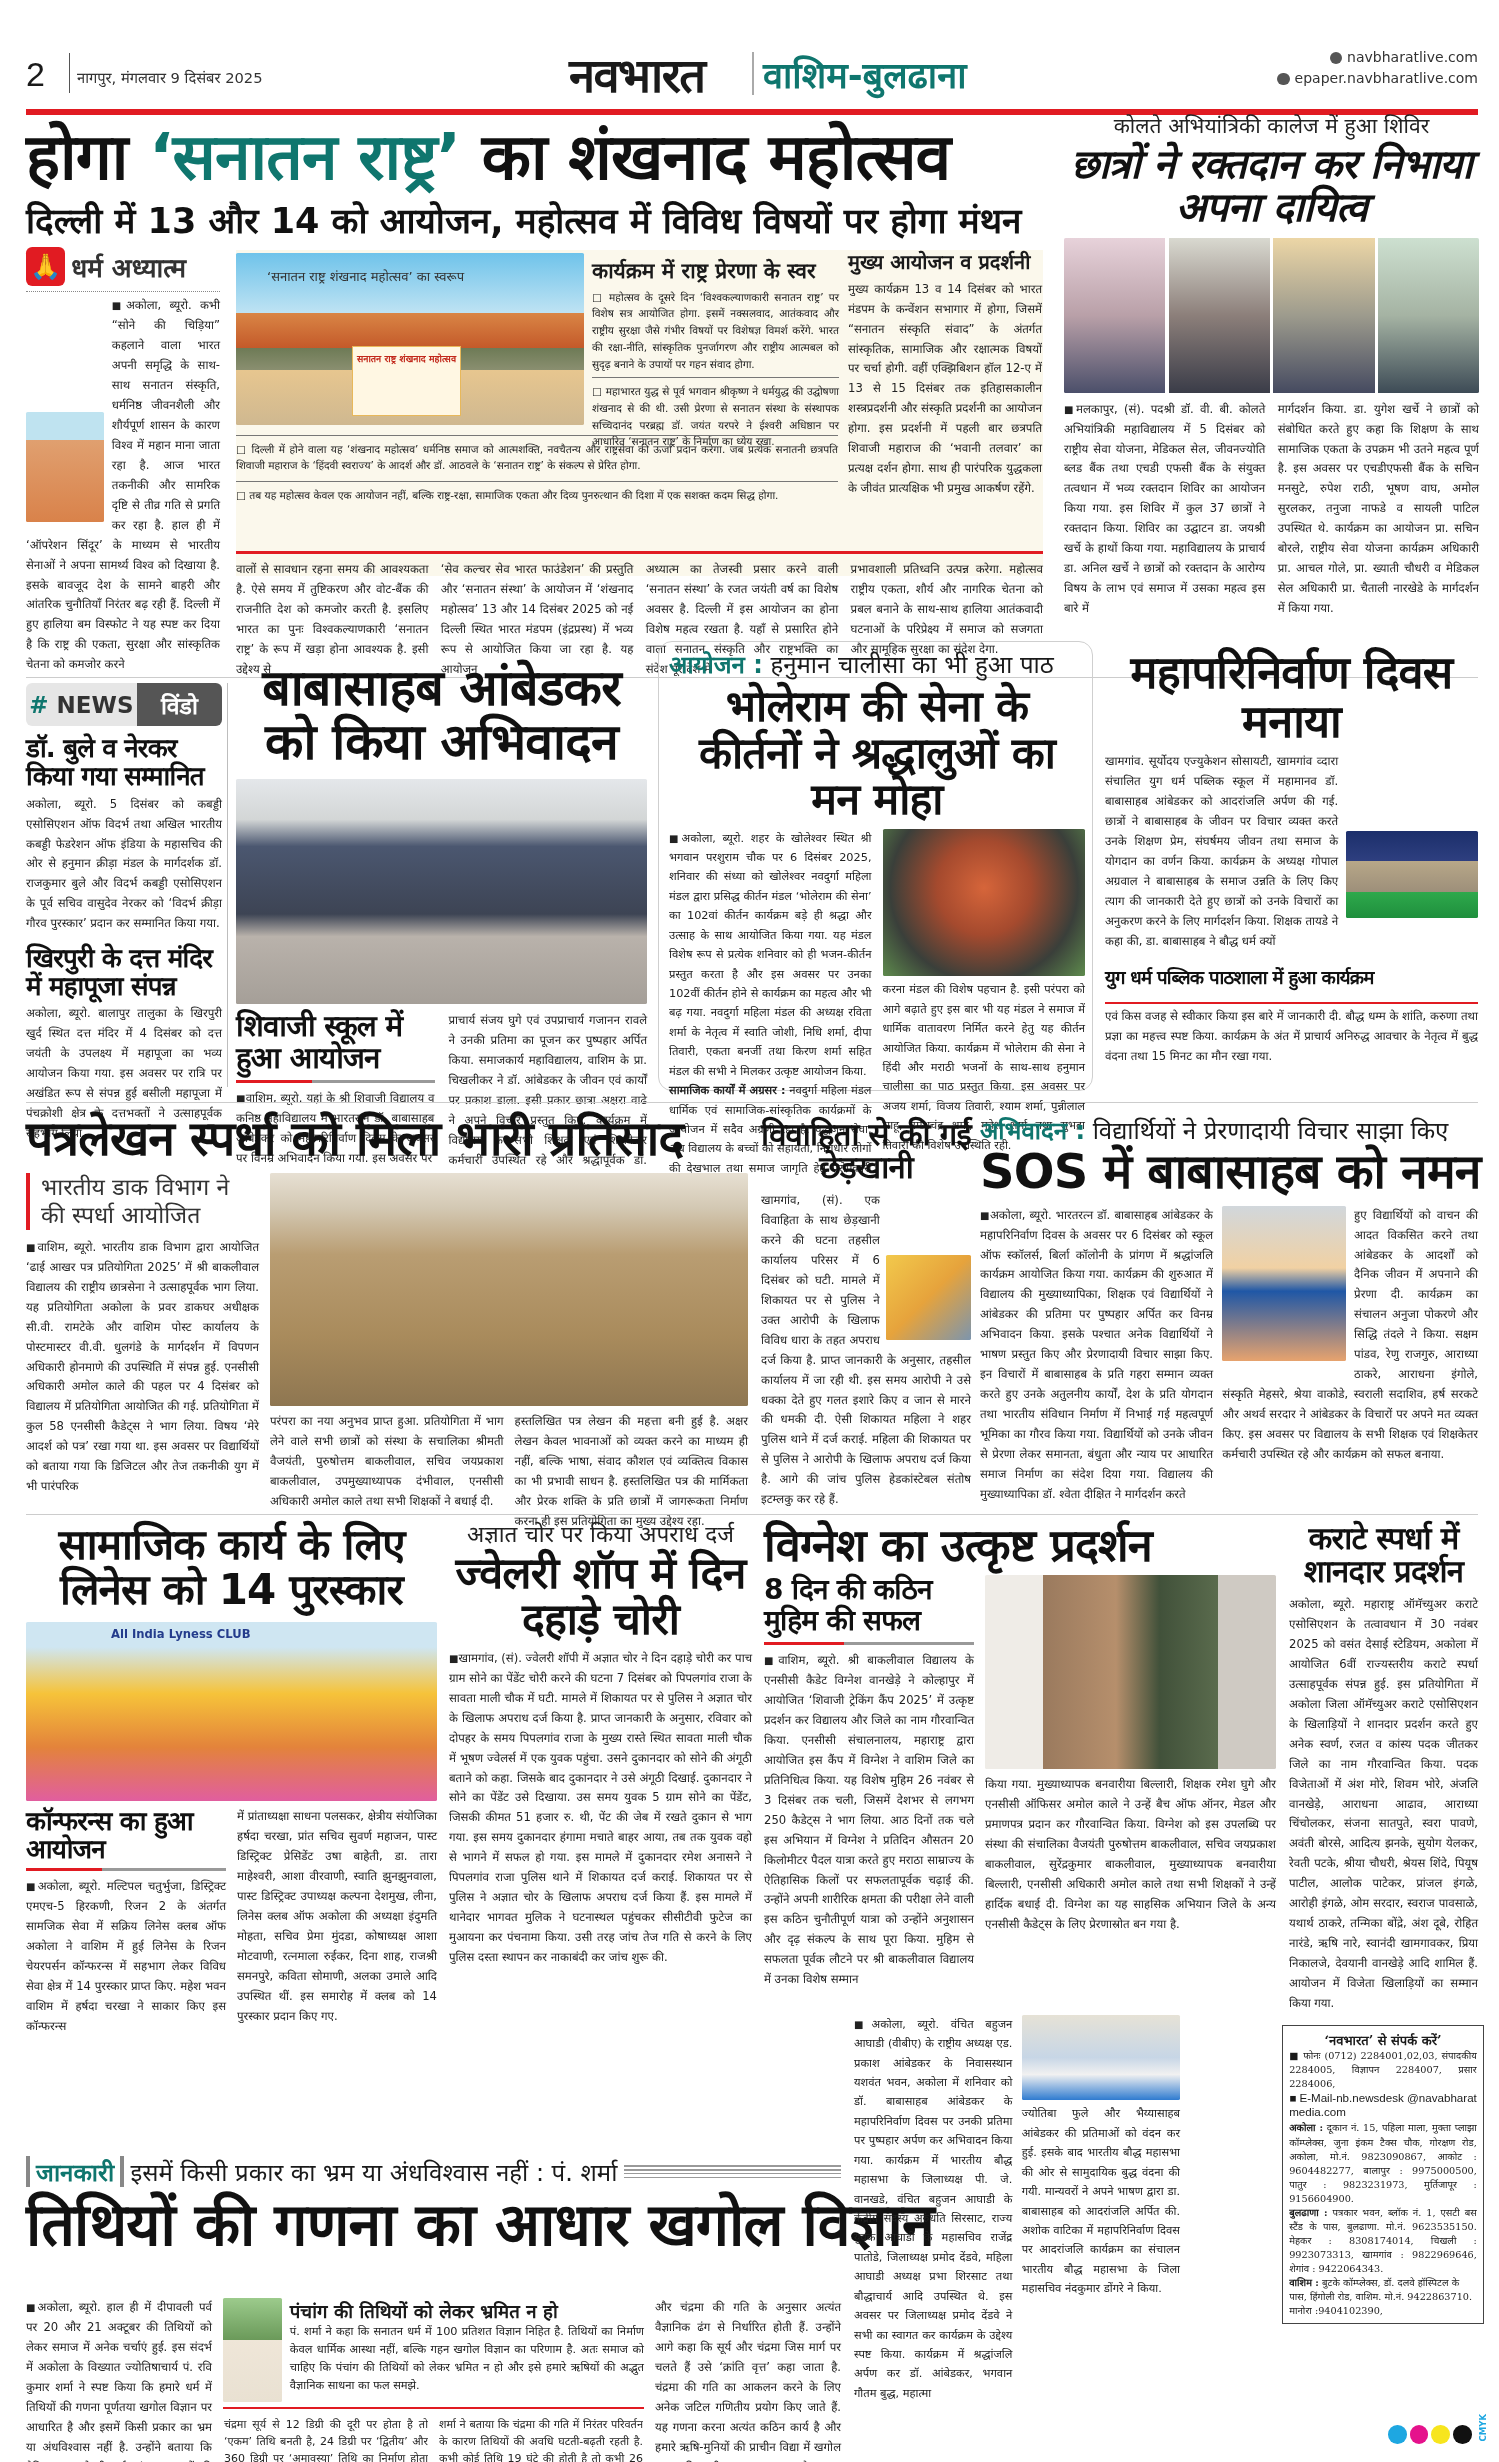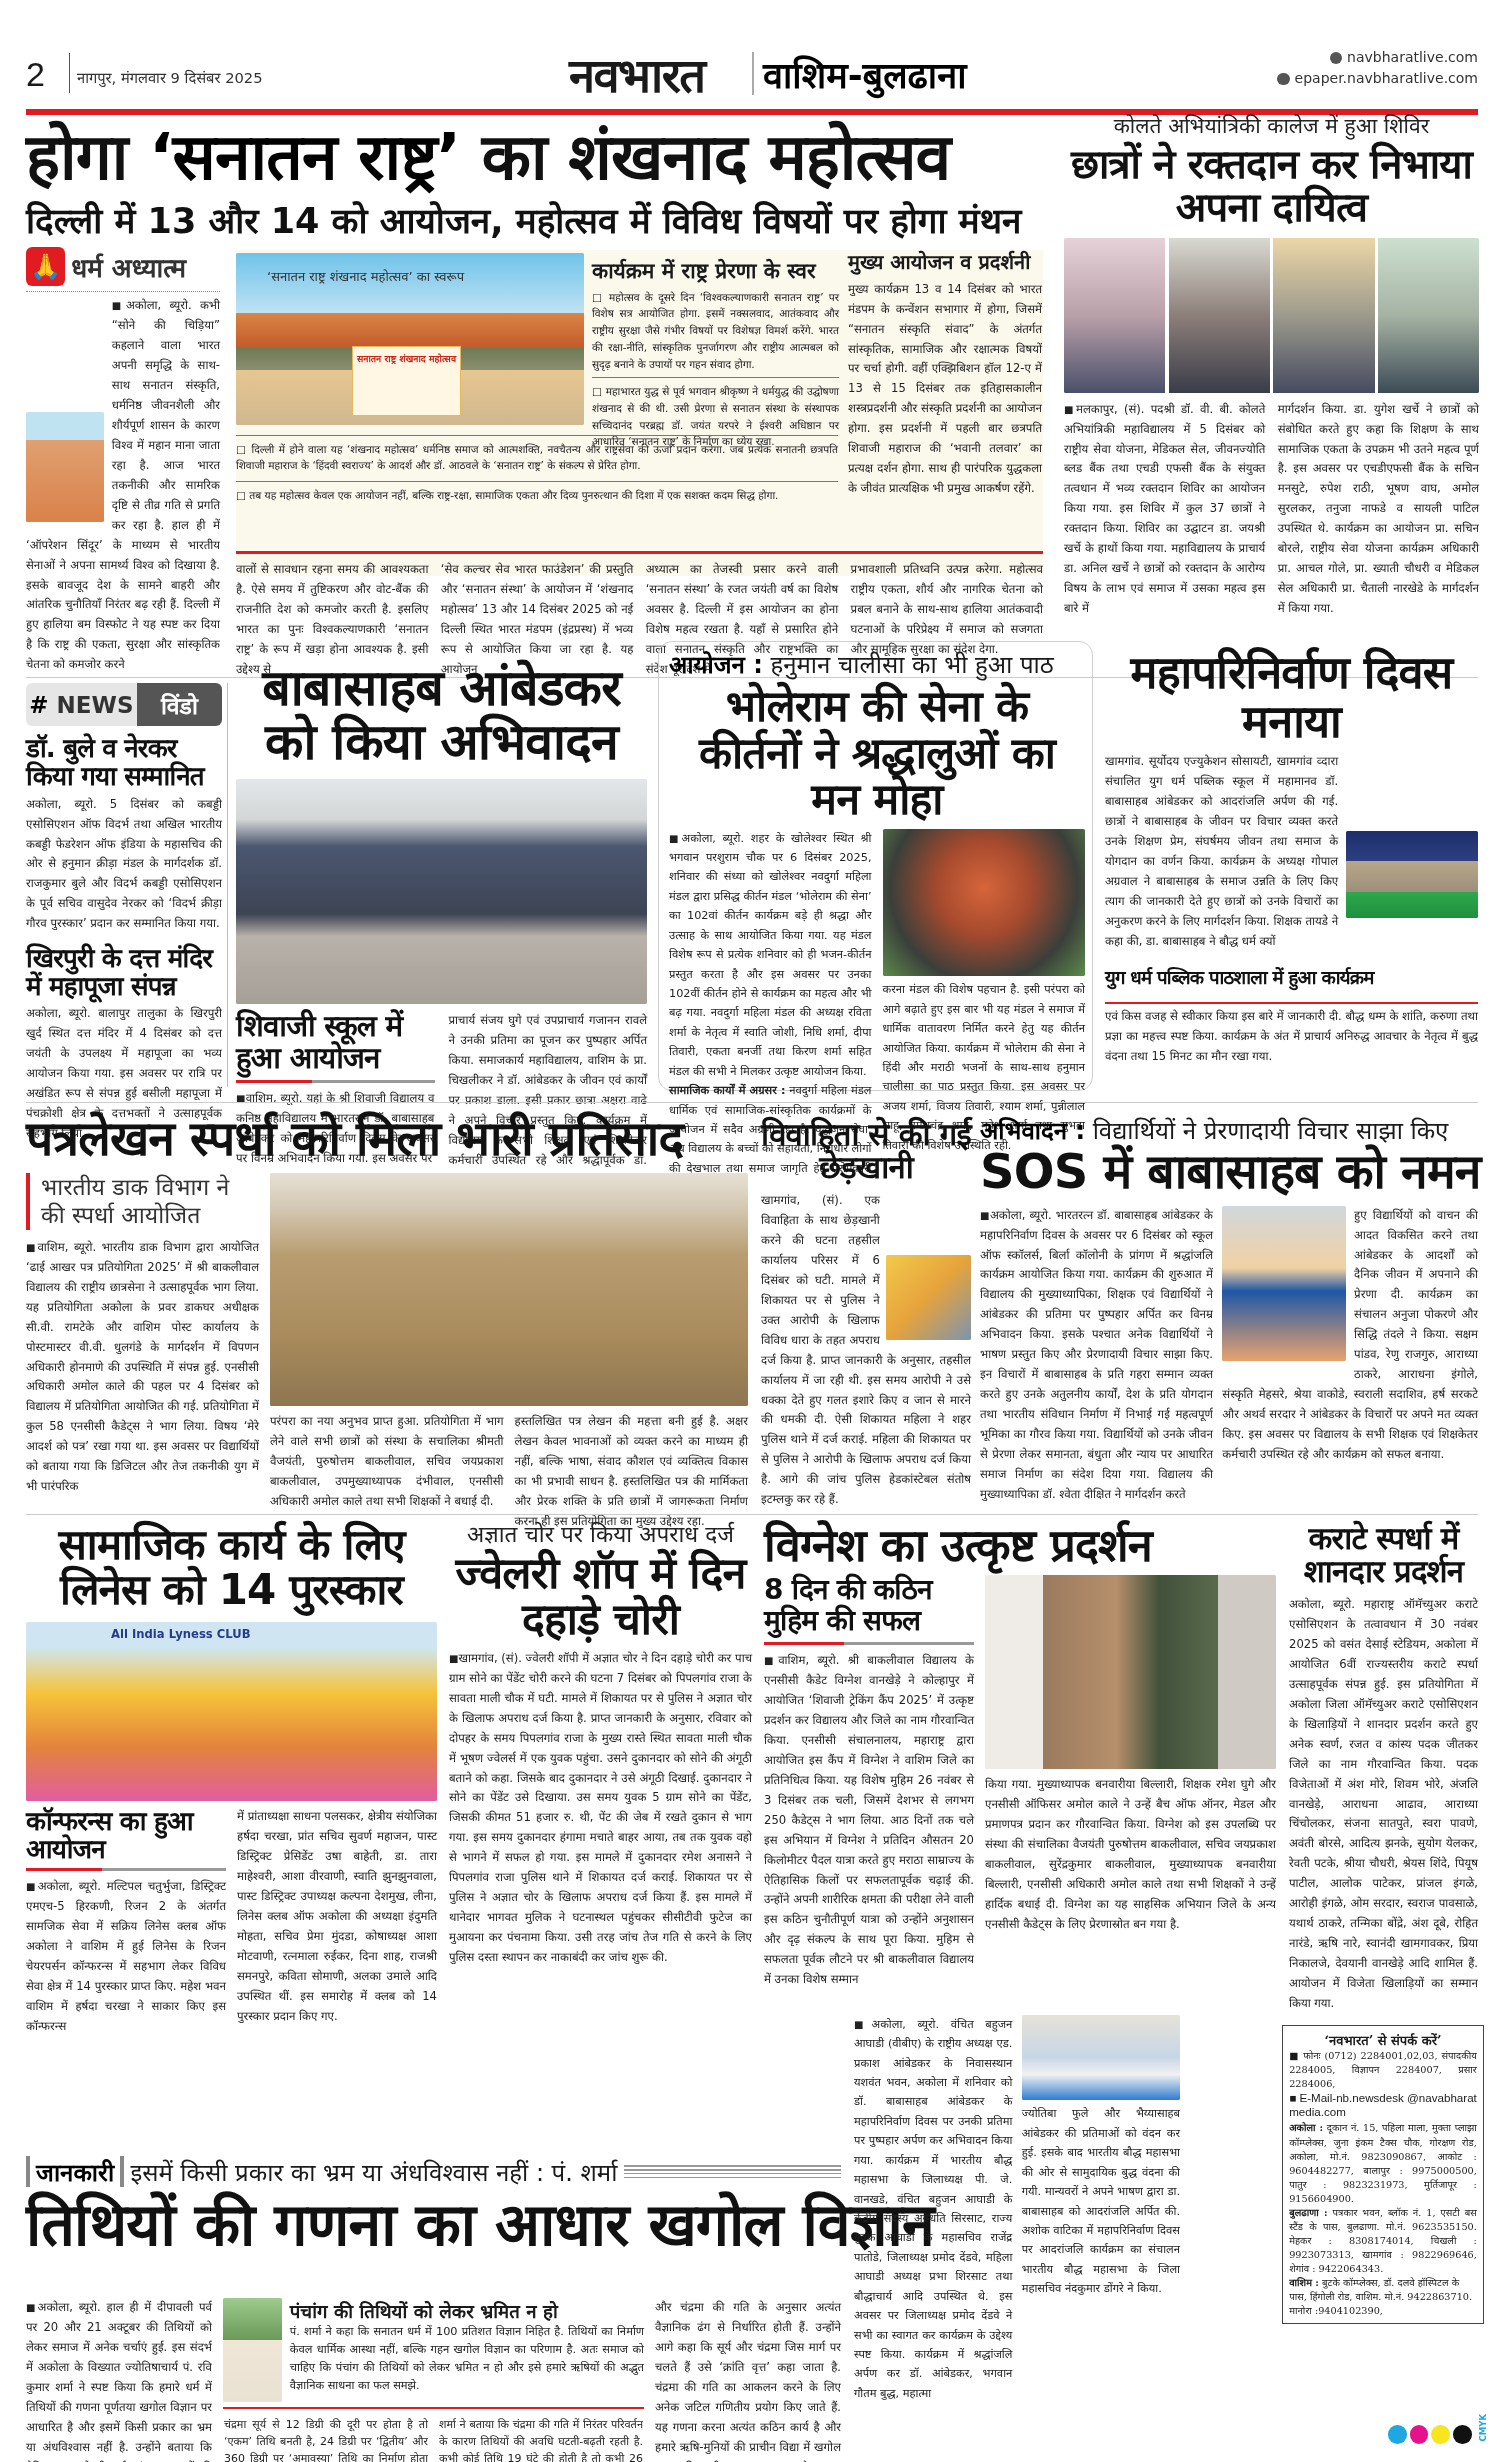--- a/index.html
+++ b/index.html
@@ -1,19 +1,19 @@
 <!DOCTYPE html>
 <html style="font-size:12.4px"><head>
 <meta charset="utf-8">
 <style>
   * { box-sizing: border-box; margin: 0; padding: 0; }
   html, body { width: 1500px; height: 2462px; background: #ffffff; overflow: hidden; }
   body { font-family: "DejaVu Sans", "Liberation Sans", sans-serif; color: #1a1a1a; position: relative; }
   .abs { position: absolute; }
-  .red { color: #000000; }
+  .red { color: #0f766e; }
   .rule-red { background: #e11b22; height: 4.7px; }
   .hl { font-weight: 900; line-height: 1.08; color: #111; letter-spacing: -0.8px; }
   .kicker { font-weight: 400; line-height: 1.1; color: #222; }
   .body { font-size: 12px; line-height: 1.72; text-align: justify; color: #222; }
   .body b { font-weight: 700; }
   .bullet::before { content: "\25A0 "; font-size: 10px; }
   .photo { border-radius: 1.6px; overflow: hidden; }
   .sub-underline { height: 3.1px; background: linear-gradient(90deg, #e11b22 0 38%, #999 38% 100%); }
   .box-rounded { border: 1.6px solid #cfcfcf; border-radius: 14px; }
   .vline { position: absolute; width: 0.8px; background: #bdbdbd; }
@@ -74,21 +74,21 @@
 
 <div class="abs" style="left:236px;top:560px;width:807px;display:flex;gap:12.4px;justify-content:space-between;">
   <div class="body" style="flex:1;font-size:11.6px;">वालों से सावधान रहना समय की आवश्यकता है. ऐसे समय में तुष्टिकरण और वोट-बैंक की राजनीति देश को कमजोर करती है. इसलिए भारत का पुनः विश्वकल्याणकारी ‘सनातन राष्ट्र’ के रूप में खड़ा होना आवश्यक है. इसी उद्देश्य से</div>
   <div class="body" style="flex:1;font-size:11.6px;">‘सेव कल्चर सेव भारत फाउंडेशन’ की प्रस्तुति और ‘सनातन संस्था’ के आयोजन में ‘शंखनाद महोत्सव’ 13 और 14 दिसंबर 2025 को नई दिल्ली स्थित भारत मंडपम (इंद्रप्रस्थ) में भव्य रूप से आयोजित किया जा रहा है. यह आयोजन</div>
   <div class="body" style="flex:1;font-size:11.6px;">अध्यात्म का तेजस्वी प्रसार करने वाली ‘सनातन संस्था’ के रजत जयंती वर्ष का विशेष अवसर है. दिल्ली में इस आयोजन का होना विशेष महत्व रखता है. यहाँ से प्रसारित होने वाला सनातन संस्कृति और राष्ट्रभक्ति का संदेश पूरे देश में</div>
   <div class="body" style="flex:1;font-size:11.6px;">प्रभावशाली प्रतिध्वनि उत्पन्न करेगा. महोत्सव राष्ट्रीय एकता, शौर्य और नागरिक चेतना को प्रबल बनाने के साथ-साथ हालिया आतंकवादी घटनाओं के परिप्रेक्ष्य में समाज को सजगता और सामूहिक सुरक्षा का संदेश देगा.</div>
 </div>
 
 <div class="abs" style="left:1064px;top:115px;width:415px;">
   <div class="kicker" style="font-size:21px;text-align:center;">कोलते अभियांत्रिकी कालेज में हुआ शिविर</div>
-  <div class="hl" style="font-size:40px;text-align:center;margin-top:4.7px;">छात्रों ने रक्तदान कर निभाया अपना दायित्व</div>
+  <div class="hl" style="font-size:40px;text-align:center;margin-top:4.7px;font-style:italic;">छात्रों ने रक्तदान कर निभाया अपना दायित्व</div>
   <div class="photo" style="margin-top:9.3px;height:155px;display:flex;gap:3.1px;">
     <div style="flex:1;background:linear-gradient(180deg,#e7d2da,#b9a0a8 50%,#4b4f6a);"></div>
     <div style="flex:1;background:linear-gradient(180deg,#d9d9d0,#8c7f7a 50%,#3a3c48);"></div>
     <div style="flex:1;background:linear-gradient(180deg,#ecd6a6,#9d9b8d 50%,#454a60);"></div>
     <div style="flex:1;background:linear-gradient(180deg,#cde0d0,#a5b3a3 50%,#3d4b56);"></div>
   </div>
   <div style="display:flex;gap:12.4px;margin-top:6.2px;">
     <div class="body bullet" style="flex:1;font-size:11.6px;">मलकापुर, (सं). पदश्री डॉ. वी. बी. कोलते अभियांत्रिकी महाविद्यालय में 5 दिसंबर को राष्ट्रीय सेवा योजना, मेडिकल सेल, जीवनज्योति ब्लड बैंक तथा एचडी एफसी बैंक के संयुक्त तत्वधान में भव्य रक्तदान शिविर का आयोजन किया गया. इस शिविर में कुल 37 छात्रों ने रक्तदान किया. शिविर का उद्घाटन डा. जयश्री खर्चे के हाथों किया गया. महाविद्यालय के प्राचार्य डा. अनिल खर्चे ने छात्रों को रक्तदान के आरोग्य विषय के लाभ एवं समाज में उसका महत्व इस बारे में</div>
     <div class="body" style="flex:1;font-size:11.6px;">मार्गदर्शन किया. डा. युगेश खर्चे ने छात्रों को संबोधित करते हुए कहा कि शिक्षण के साथ सामाजिक एकता के उपक्रम भी उतने महत्व पूर्ण है. इस अवसर पर एचडीएफसी बैंक के सचिन मनसुटे, रुपेश राठी, भूषण वाघ, अमोल सुरलकर, तनुजा नाफडे व सायली पाटिल उपस्थित थे. कार्यक्रम का आयोजन प्रा. सचिन बोरले, राष्ट्रीय सेवा योजना कार्यक्रम अधिकारी प्रा. आचल गोले, प्रा. ख्याती चौधरी व मेडिकल सेल अधिकारी प्रा. चैताली नारखेडे के मार्गदर्शन में किया गया.</div>
   </div>

